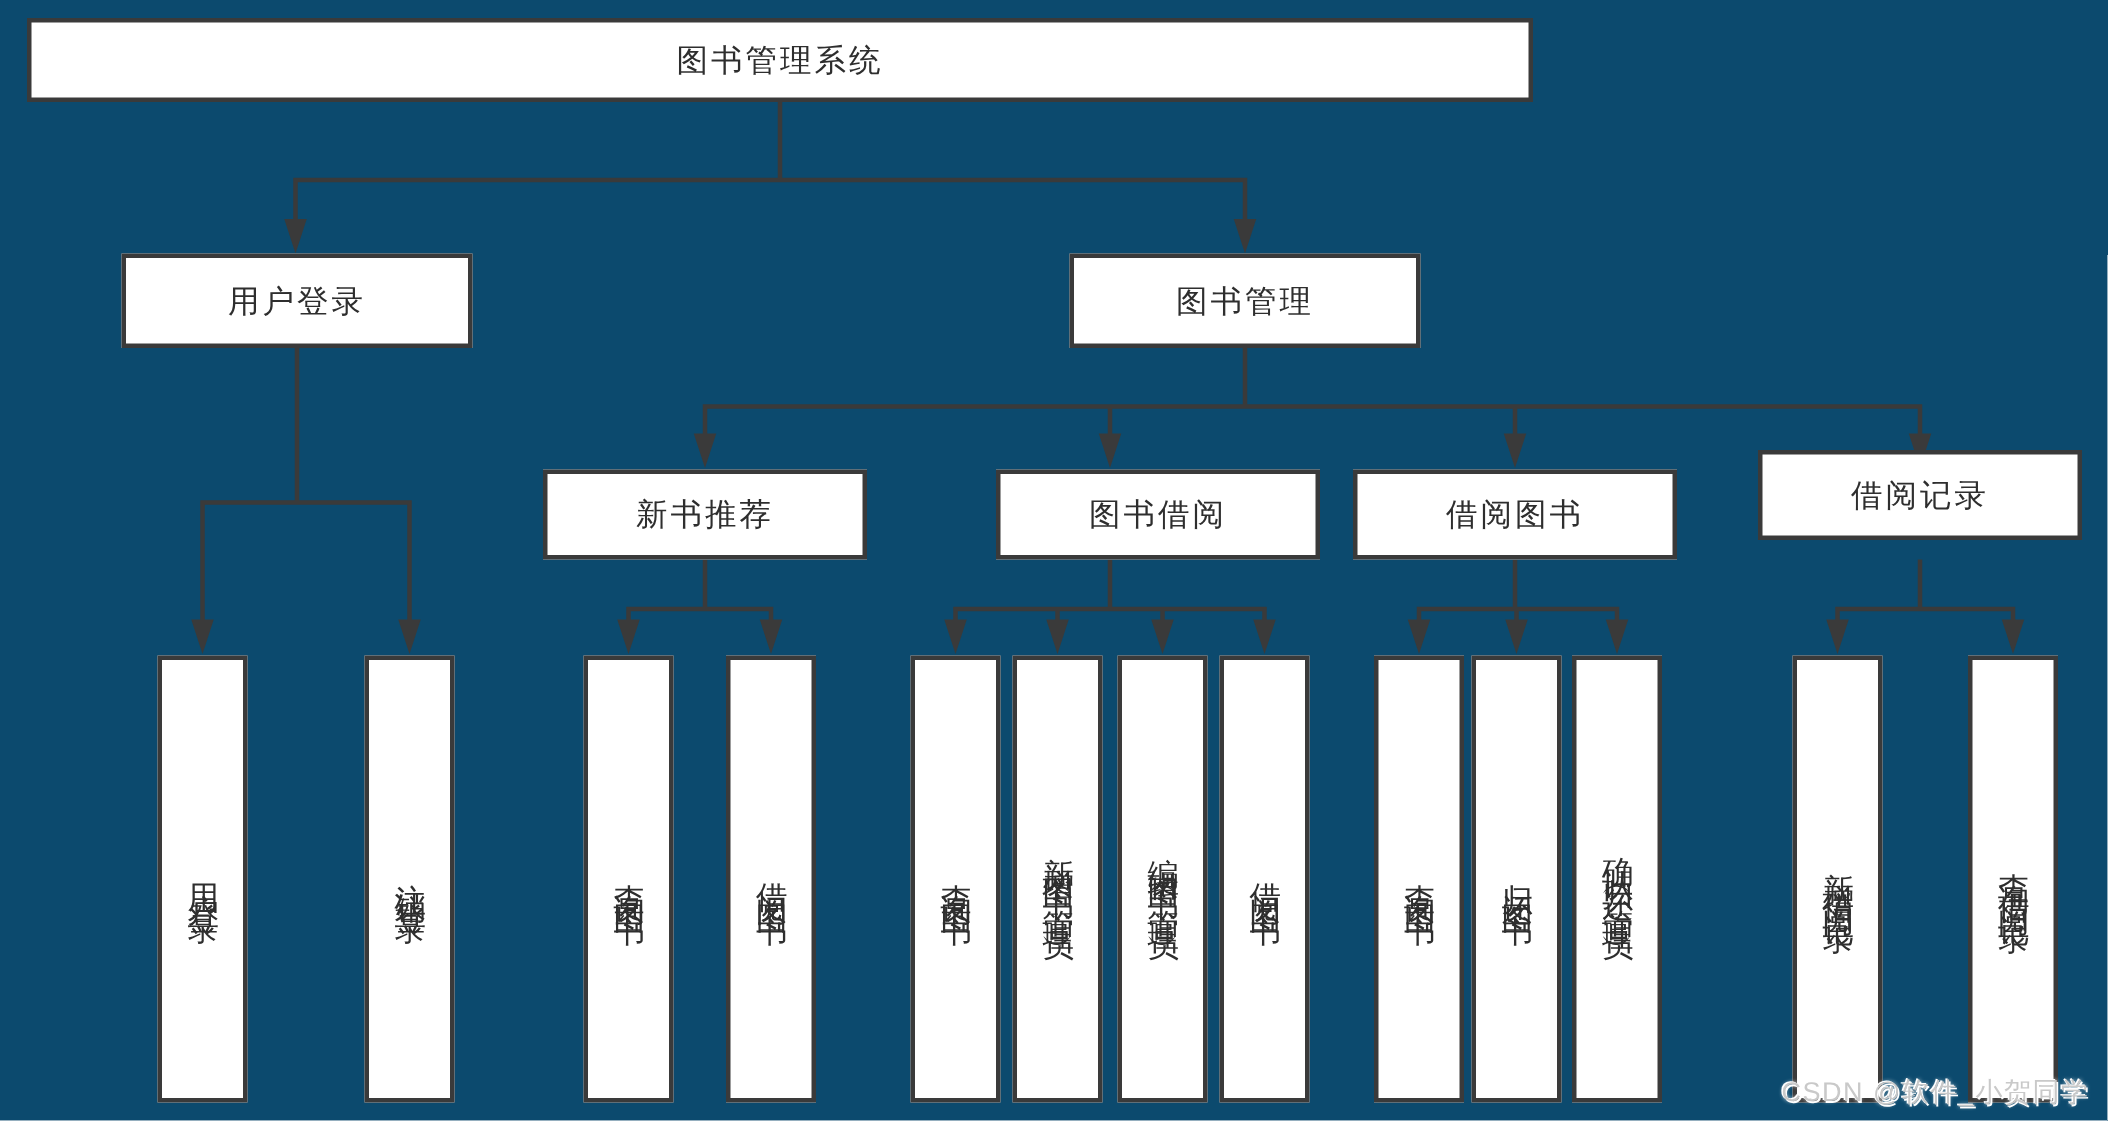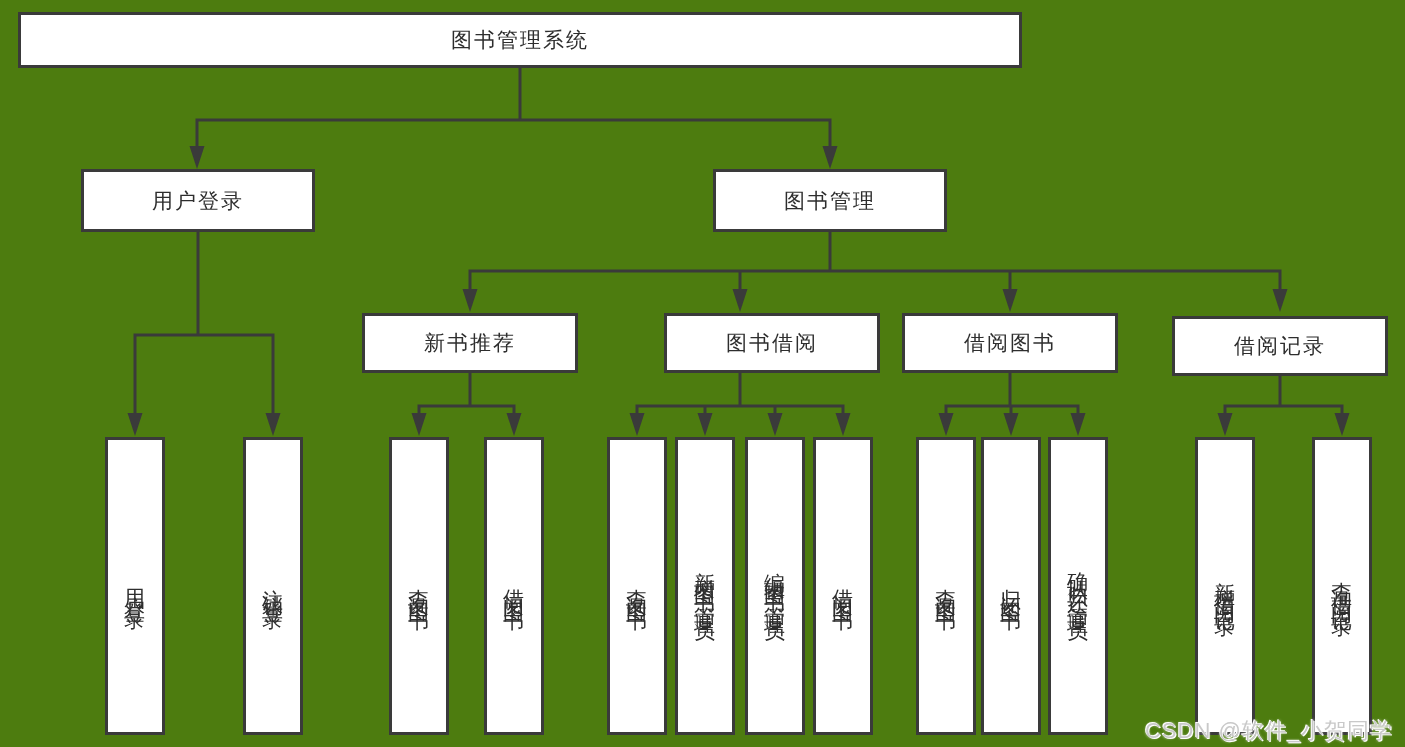--- a/index.html
+++ b/index.html
@@ -1,19 +1,19 @@
 <!DOCTYPE html>
 <html><head>
 <meta charset="utf-8">
 <style>
   html,body{margin:0;padding:0;background:#ffffff;}
   .canvas{
     position:relative;
     width:1405px;height:747px;
-    background:#4d7c0f;
+    background:#0c4a6e;
     font-family:"Liberation Sans","DejaVu Sans",sans-serif;
     overflow:hidden;
   }
   .connectors{position:absolute;left:0;top:0;width:1405px;height:747px;}
   .box{
     position:absolute;
     box-sizing:border-box;
     background:#ffffff;
     border:3px solid #3a3a3a;
     display:flex;align-items:center;justify-content:center;
@@ -23,21 +23,21 @@
   .vbox{
     top:437px;height:298px;width:60px;
     writing-mode:vertical-rl;
     text-orientation:mixed;
     font-size:21px;letter-spacing:7px;
     line-height:1;
   }
   .watermark{
     position:absolute;
     top:716px;right:12px;
-    font-size:22px;
+    font-size:18px;
     color:#c9c9c9;
     letter-spacing:1px;
     z-index:5;
     text-shadow:1px 1px 0 #ffffff,-1px -1px 0 #ffffff,0 0 3px #ffffff;
     white-space:nowrap;
   }
 </style>
 </head>
 <body>
 
@@ -113,21 +113,21 @@
   </svg>
 
   <div class="box hbox" style="left:18px;top:12px;width:1004px;height:56px;">图书管理系统</div>
 
   <div class="box hbox" style="left:81px;top:169px;width:234px;height:63px;">用户登录</div>
   <div class="box hbox" style="left:362px;top:313px;width:216px;height:60px;">新书推荐</div>
 
   <div class="box hbox" style="left:713px;top:169px;width:234px;height:63px;">图书管理</div>
   <div class="box hbox" style="left:632px;top:313px;width:216px;height:60px;margin-left:32px;">图书借阅</div>
   <div class="box hbox" style="left:902px;top:313px;width:216px;height:60px;">借阅图书</div>
-  <div class="box hbox" style="left:1172px;top:316px;width:216px;height:60px;">借阅记录</div>
+  <div class="box hbox" style="left:1172px;top:300px;width:216px;height:60px;">借阅记录</div>
 
   <div class="box vbox" style="left:105px;">用户登录</div>
   <div class="box vbox" style="left:243px;">注销登录</div>
 
   <div class="box vbox" style="left:389px;">查询图书</div>
   <div class="box vbox" style="left:484px;">借阅图书</div>
 
   <div class="box vbox" style="left:607px;">查询图书</div>
   <div class="box vbox" style="left:675px;">新增图书（管理员）</div>
   <div class="box vbox" style="left:745px;">编辑图书（管理员）</div>

